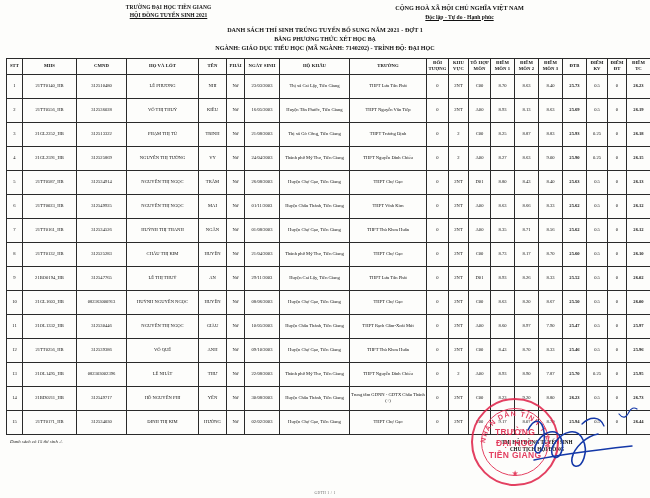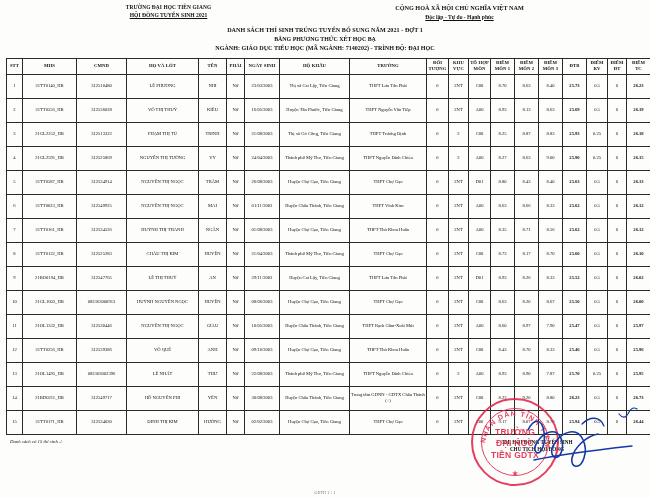--- a/index.html
+++ b/index.html
@@ -670,21 +670,21 @@
       <defs>
         <path id="arcpath" d="M 12,46 A 30,30 0 1 1 72,46" fill="none"></path>
       </defs>
       <text>
         <textPath href="#arcpath" startOffset="50%" text-anchor="middle" id="seal-arc-label">ỦY BAN NHÂN DÂN TỈNH TIỀN GIANG</textPath>
       </text>
     </svg>
     <div class="stamp-text">
       <div>TRƯỜNG</div>
       <div>ĐẠI HỌC</div>
-      <div>TIỀN GDTX</div>
+      <div>TIỀN GIANG</div>
     </div>
     <div class="stamp-star">★</div>
   </div>
 
   <svg class="signature" viewBox="0 0 130 58">
     <path d="M8,18 C14,6 22,6 24,20 C26,34 20,44 16,40 C12,36 20,22 30,20
              C40,18 44,30 42,38 C40,46 34,48 32,42 C30,36 38,22 50,20
              C62,18 68,34 64,46 C60,58 50,56 52,46 C54,36 66,24 78,22" stroke="#1438a8" stroke-width="1.6" fill="none" stroke-linecap="round"></path>
     <path d="M14,48 C42,42 76,38 112,34" stroke="#1438a8" stroke-width="1.4" fill="none" stroke-linecap="round"></path>
     <path d="M62,12 C70,4 80,4 84,14" stroke="#1438a8" stroke-width="1.3" fill="none" stroke-linecap="round"></path>

